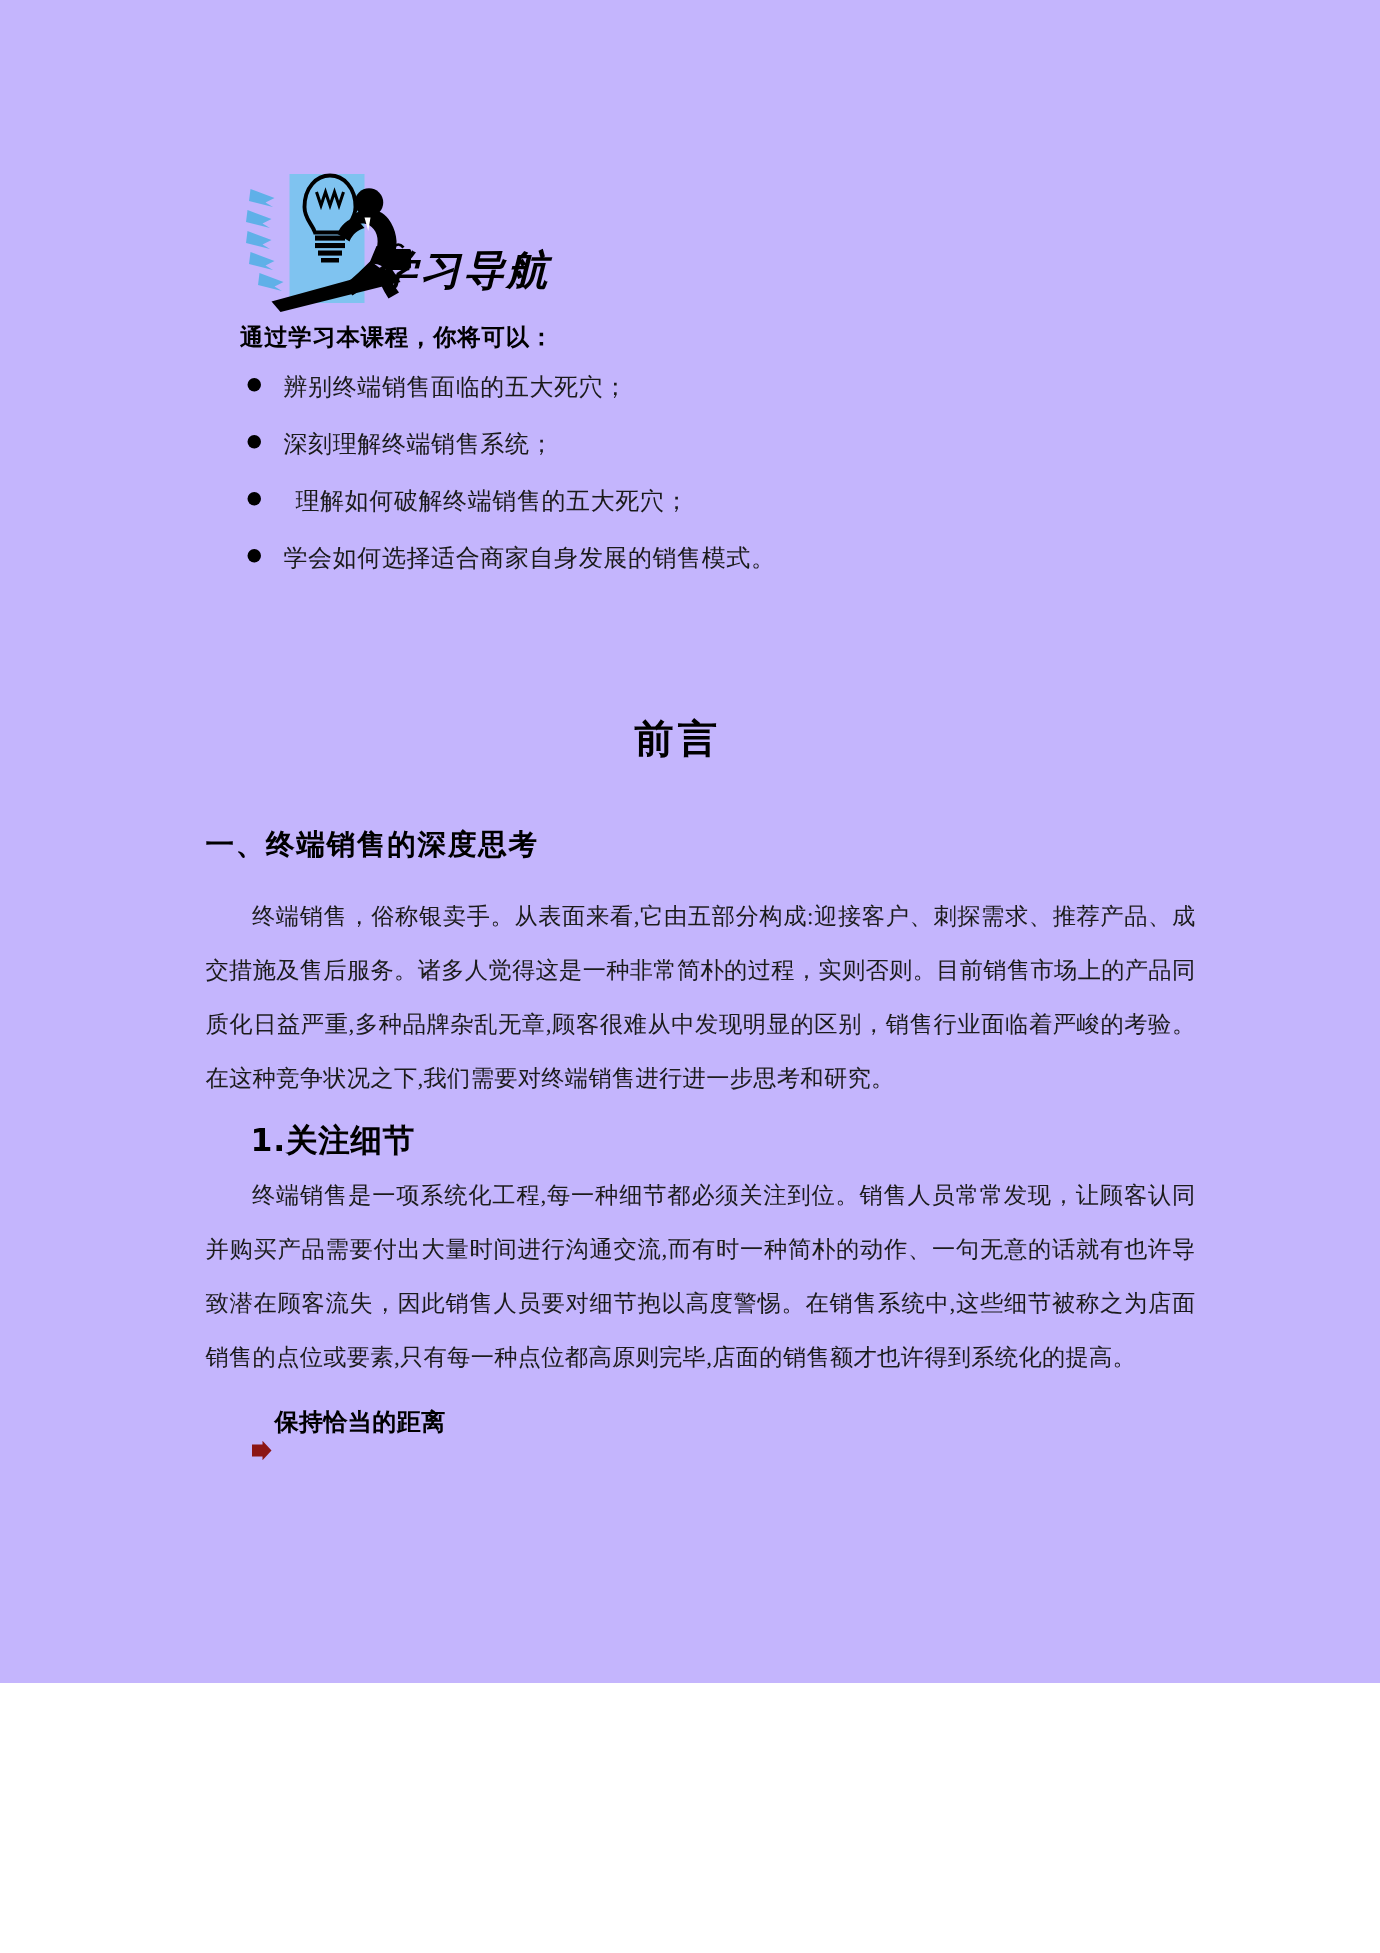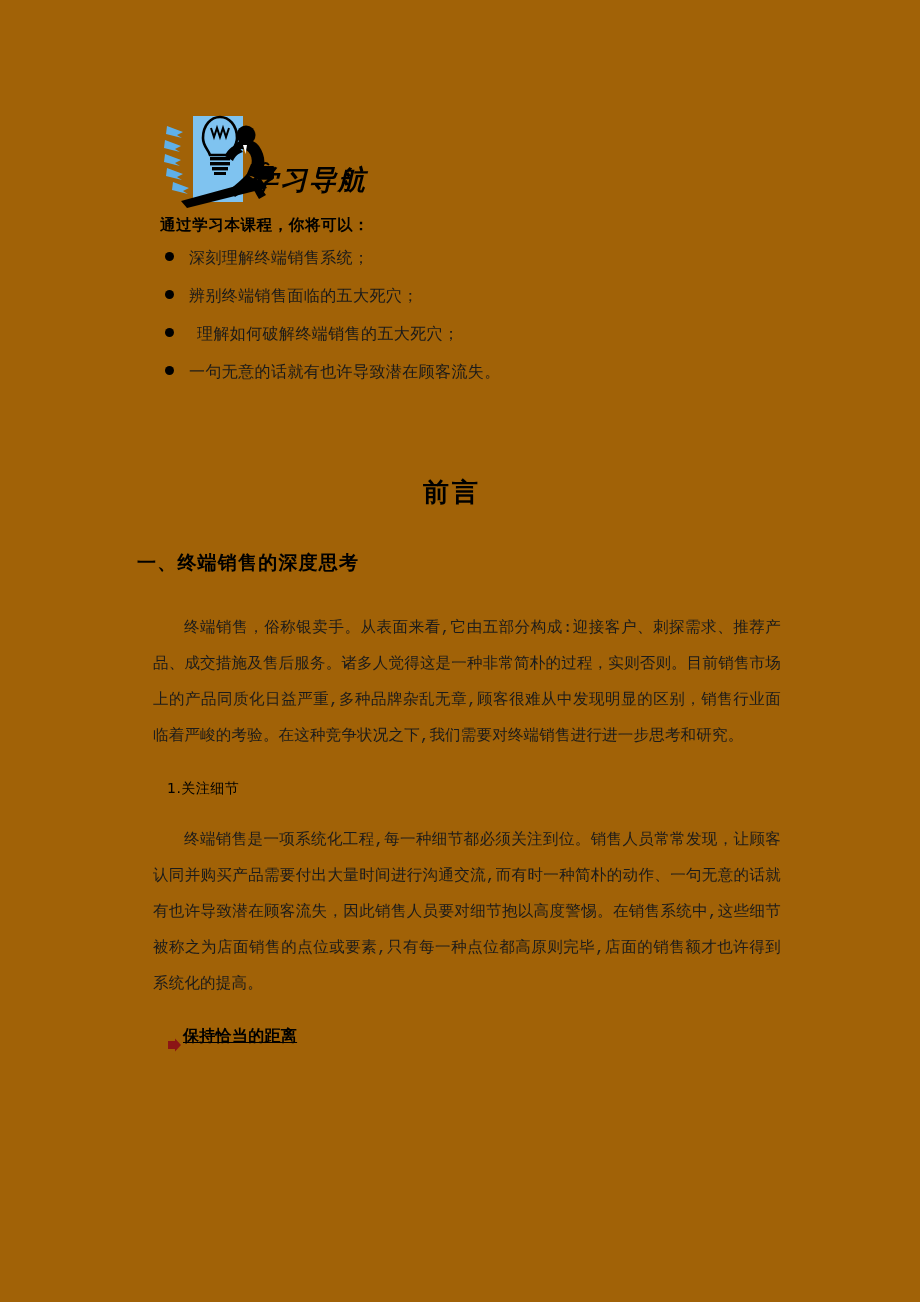--- a/index.html
+++ b/index.html
@@ -7,22 +7,22 @@
     padding: 0;
     background: #ffffff;
   }
   body {
     font-family: "DejaVu Serif", "Liberation Serif", serif;
     color: #000000;
   }
   .page {
     position: relative;
     width: 920px;
-    height: 1302px;
-    background: #a16207;
+    height: 1122px;
+    background: #c4b5fd;
     overflow: hidden;
     box-sizing: border-box;
   }
 
   
   .header-graphic {
     position: absolute;
     left: 163px;
     top: 104px;
     width: 380px;
@@ -123,52 +123,51 @@
   }
 
   
   .body-flow {
     position: absolute;
     left: 137px;
     top: 594px;
     width: 660px;
   }
   .para {
-    font-family: Liberation Mono, monospace;
+    font-family: Liberation Serif, serif;
     font-size: 15.5px;
     line-height: 36px;
     letter-spacing: 0.2px;
     color: #1b1b1b;
     text-align: justify;
     text-justify: inter-character;
-    margin: 16px;
+    margin: 0;
     text-indent: 2em;
   }
   .sub-heading {
     font-family: "DejaVu Sans", "Liberation Sans", sans-serif;
-    font-size: 14px;
-    font-weight: 400;
+    font-size: 21px;
+    font-weight: 700;
     letter-spacing: 0.5px;
     color: #000000;
     margin: 4px 0 2px 0;
     padding-left: 30px;
     line-height: 36px;
   }
   .arrow-heading {
     font-family: "DejaVu Sans", "Liberation Sans", sans-serif;
     font-size: 16px;
     font-weight: 700;
     letter-spacing: 0.3px;
     color: #000000;
     margin: 6px 0 0 0;
     padding-left: 30px;
     line-height: 36px;
     display: flex;
-    align-items: center;
-    text-decoration: underline;
+    align-items: flex-end;
   }
   .arrow-mark {
     display: inline-block;
     width: 15px;
     height: 15px;
     margin-right: 1px;
     flex: 0 0 auto;
     position: relative;
     top: 1px;
   }
@@ -233,36 +232,36 @@
 
     <div class="nav-script">学习导航</div>
   </div>
 
   <div class="intro-line">通过学习本课程，你将可以：</div>
 
   <div class="objectives">
 
     <div class="obj-item">
       <span class="obj-bullet"></span>
+      <span class="obj-text">辨别终端销售面临的五大死穴；</span>
+    </div>
+
+    <div class="obj-item">
+      <span class="obj-bullet"></span>
       <span class="obj-text">深刻理解终端销售系统；</span>
     </div>
 
     <div class="obj-item">
       <span class="obj-bullet"></span>
-      <span class="obj-text">辨别终端销售面临的五大死穴；</span>
-    </div>
-
-    <div class="obj-item">
-      <span class="obj-bullet"></span>
       <span class="obj-text indented">理解如何破解终端销售的五大死穴；</span>
     </div>
 
     <div class="obj-item">
       <span class="obj-bullet"></span>
-      <span class="obj-text">一句无意的话就有也许导致潜在顾客流失。</span>
+      <span class="obj-text">学会如何选择适合商家自身发展的销售模式。</span>
     </div>
   </div>
 
   <div class="doc-title">前言</div>
 
   <div class="section-heading">一、终端销售的深度思考</div>
 
   <div class="body-flow">
 
     <p class="para">终端销售，俗称银卖手。从表面来看,它由五部分构成:迎接客户、刺探需求、推荐产品、成交措施及售后服务。诸多人觉得这是一种非常简朴的过程，实则否则。目前销售市场上的产品同质化日益严重,多种品牌杂乱无章,顾客很难从中发现明显的区别，销售行业面临着严峻的考验。在这种竞争状况之下,我们需要对终端销售进行进一步思考和研究。</p>

